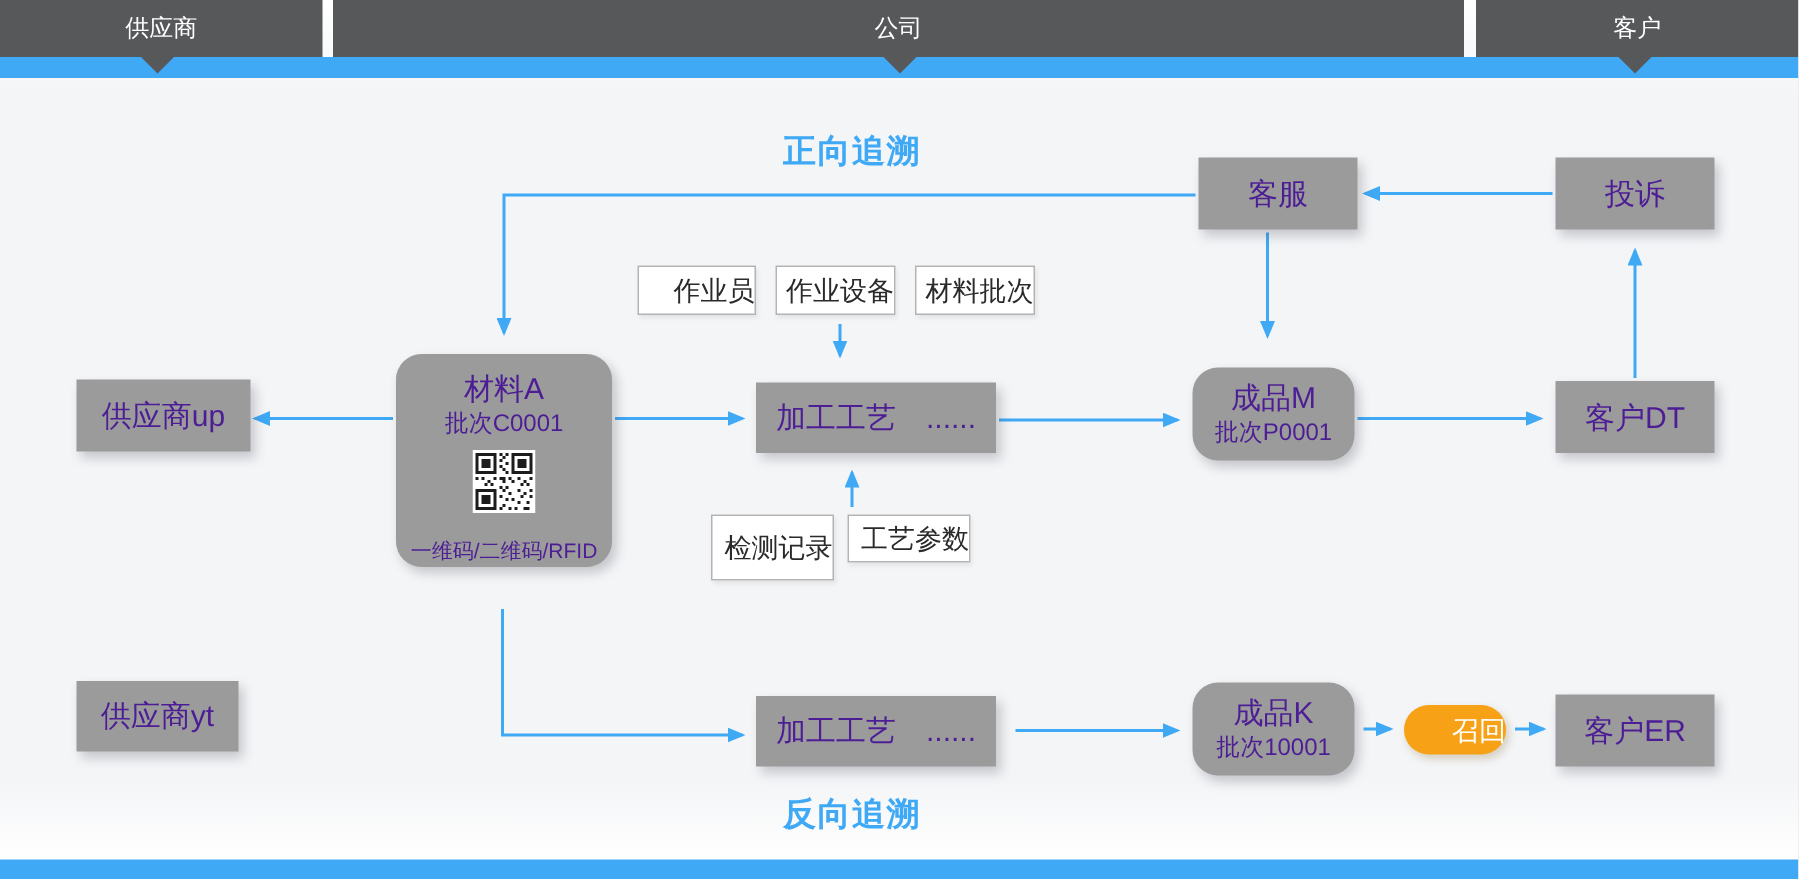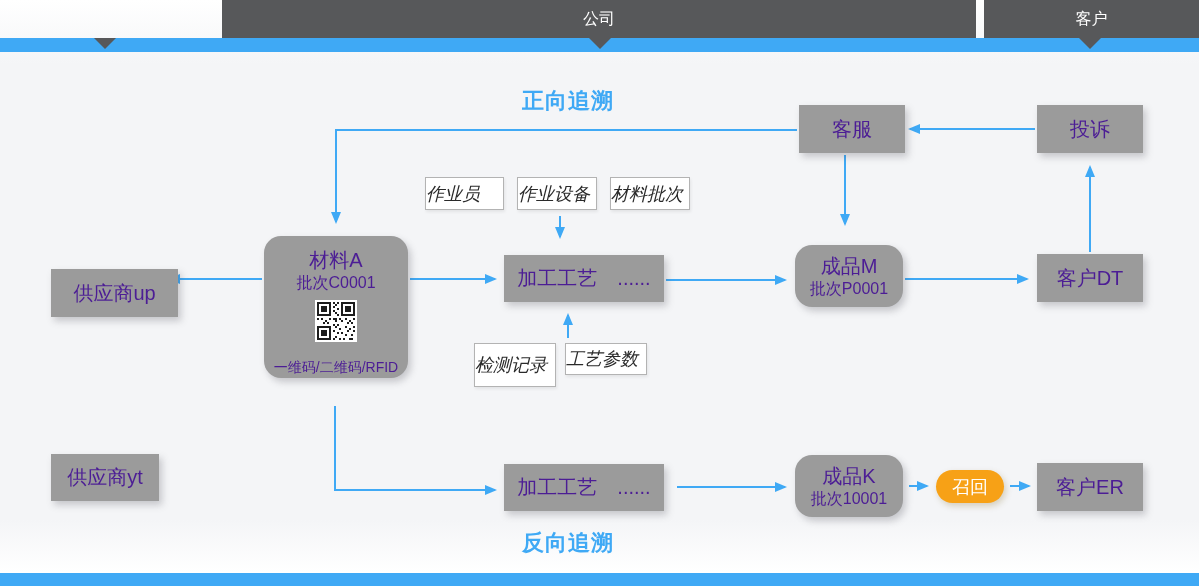--- a/index.html
+++ b/index.html
@@ -25,32 +25,35 @@
   .gnode{position:absolute;background:#9b9b9b;color:#4c1d95;z-index:2;
          display:flex;align-items:center;justify-content:center;
          box-shadow:3px 4px 7px rgba(80,80,90,.28);font-size:20px;white-space:nowrap;}
   .gnode.col{flex-direction:column;border-radius:17px;}
   .nname{font-size:20px;line-height:26px;}
   .nbatch{font-size:16px;line-height:20px;}
   .ncodes{font-size:14px;line-height:18px;margin-top:16px;}
   .qrwrap{margin-top:7px;line-height:0;}
   
   .tag{position:absolute;background:#fff;border:1px solid #b3b3b3;color:#2a2a2a;z-index:2;
-       display:flex;align-items:center;justify-content:flex-start;font-size:18px;
-       box-shadow:1px 2px 3px rgba(0,0,0,.07);white-space:nowrap;font-style:italic;}
+       display:flex;align-items:center;justify-content:flex-end;font-size:18px;
+       box-shadow:1px 2px 3px rgba(0,0,0,.07);white-space:nowrap;}
   
   .pill{position:absolute;background:#f7a116;color:#fff;z-index:2;border-radius:17px;
-        display:flex;align-items:center;justify-content:center;font-size:18px;
+        display:flex;align-items:center;justify-content:flex-end;font-size:18px;
         box-shadow:2px 3px 6px rgba(120,90,20,.25);}
 </style>
 </head>
 <body>
 
 <div class="stage">
 
+  <div class="hseg" style="left:0;width:215px">
+    <span>供应商</span>
+  </div>
   <div class="hseg" style="left:222px;width:754px">
     <span>公司</span>
   </div>
   <div class="hseg" style="left:984px;width:215px">
     <span>客户</span>
   </div>
   <div class="bluestrip strip-top"></div>
   <div class="tri" style="left:94px"></div>
   <div class="tri" style="left:589px"></div>
   <div class="tri" style="left:1079px"></div>
@@ -90,21 +93,21 @@
   <div class="tag" style="left:425px;top:177px;width:79px;height:33px">
     <span>作业员</span>
   </div>
   <div class="tag" style="left:517px;top:177px;width:80px;height:33px">
     <span>作业设备</span>
   </div>
   <div class="tag" style="left:610px;top:177px;width:80px;height:33px">
     <span>材料批次</span>
   </div>
 
-  <div class="gnode" style="left:51px;top:269px;width:127px;height:48px">
+  <div class="gnode" style="left:51px;top:253px;width:116px;height:48px">
     <span>供应商up</span>
   </div>
 
   <div class="gnode col" style="left:264px;top:236px;width:144px;height:142px;padding-top:8px">
     <div class="nname">材料A</div>
     <div class="nbatch">批次C0001</div>
     <div class="qrwrap">
       <svg width="42" height="42" viewBox="0 0 42 42">
         <rect width="42" height="42" fill="#ffffff"></rect>
         <g fill="#1c1c1c">

